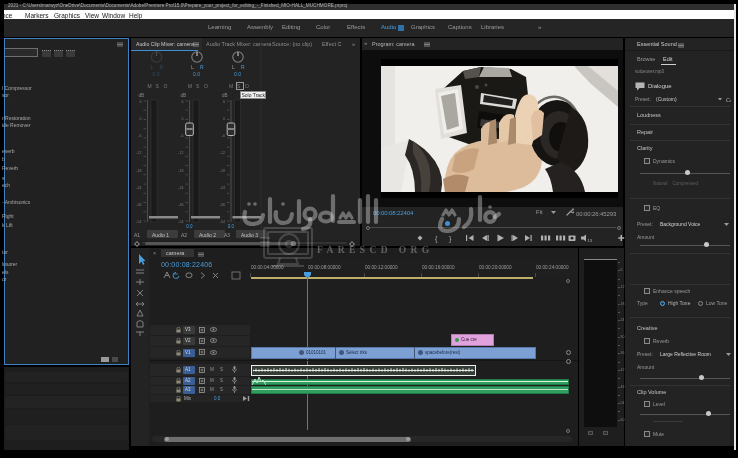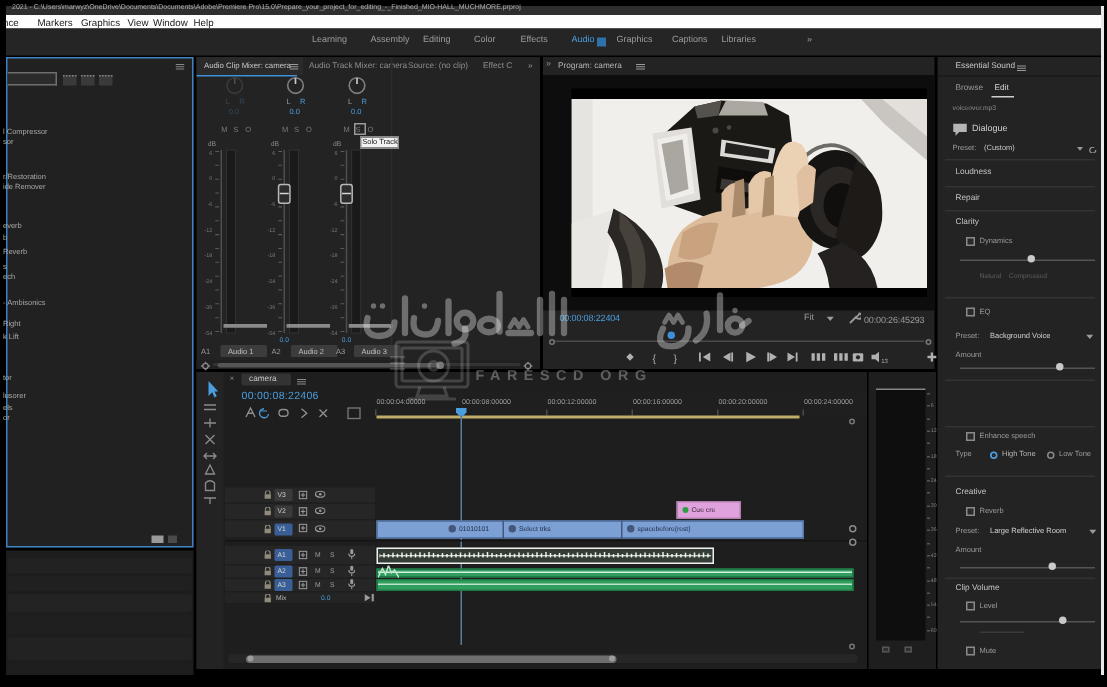--- a/index.html
+++ b/index.html
@@ -779,16 +779,16 @@
     <g stroke="#ffffff" stroke-opacity="0.17" fill="none" stroke-width="2">
       <rect x="8" y="2" width="48" height="30" rx="2"></rect>
       <rect x="12" y="6" width="40" height="22" rx="1"></rect>
       <path d="M 24 32 L 22 38 L 42 38 L 40 32"></path>
       <path d="M 16 40 L 48 40"></path>
       <circle cx="33" cy="18" r="10"></circle>
       <circle cx="33" cy="18" r="3"></circle>
       <path d="M 4 12 L 14 12 M 4 16 L 14 16 M 4 20 L 14 20" stroke-width="1.5"></path>
     </g>
   </svg>
-  <div class="abs txt" style="left:317px;top:244.5px;font-size:9.5px;font-weight:bold;color:rgba(255,255,255,0.30);letter-spacing:4.4px;">FARESCD ORG</div>
+  <div class="abs txt" style="left:317px;top:244.5px;font-size:9.5px;font-weight:bold;color:rgba(255,255,255,0.30);letter-spacing:4.4px;font-family:Liberation Serif, serif;">FARESCD ORG</div>
 
   <div class="abs" style="left:734px;top:4px;width:2px;height:446px;background:#e8e8e8;"></div>
 </div>
 
 </body></html>

